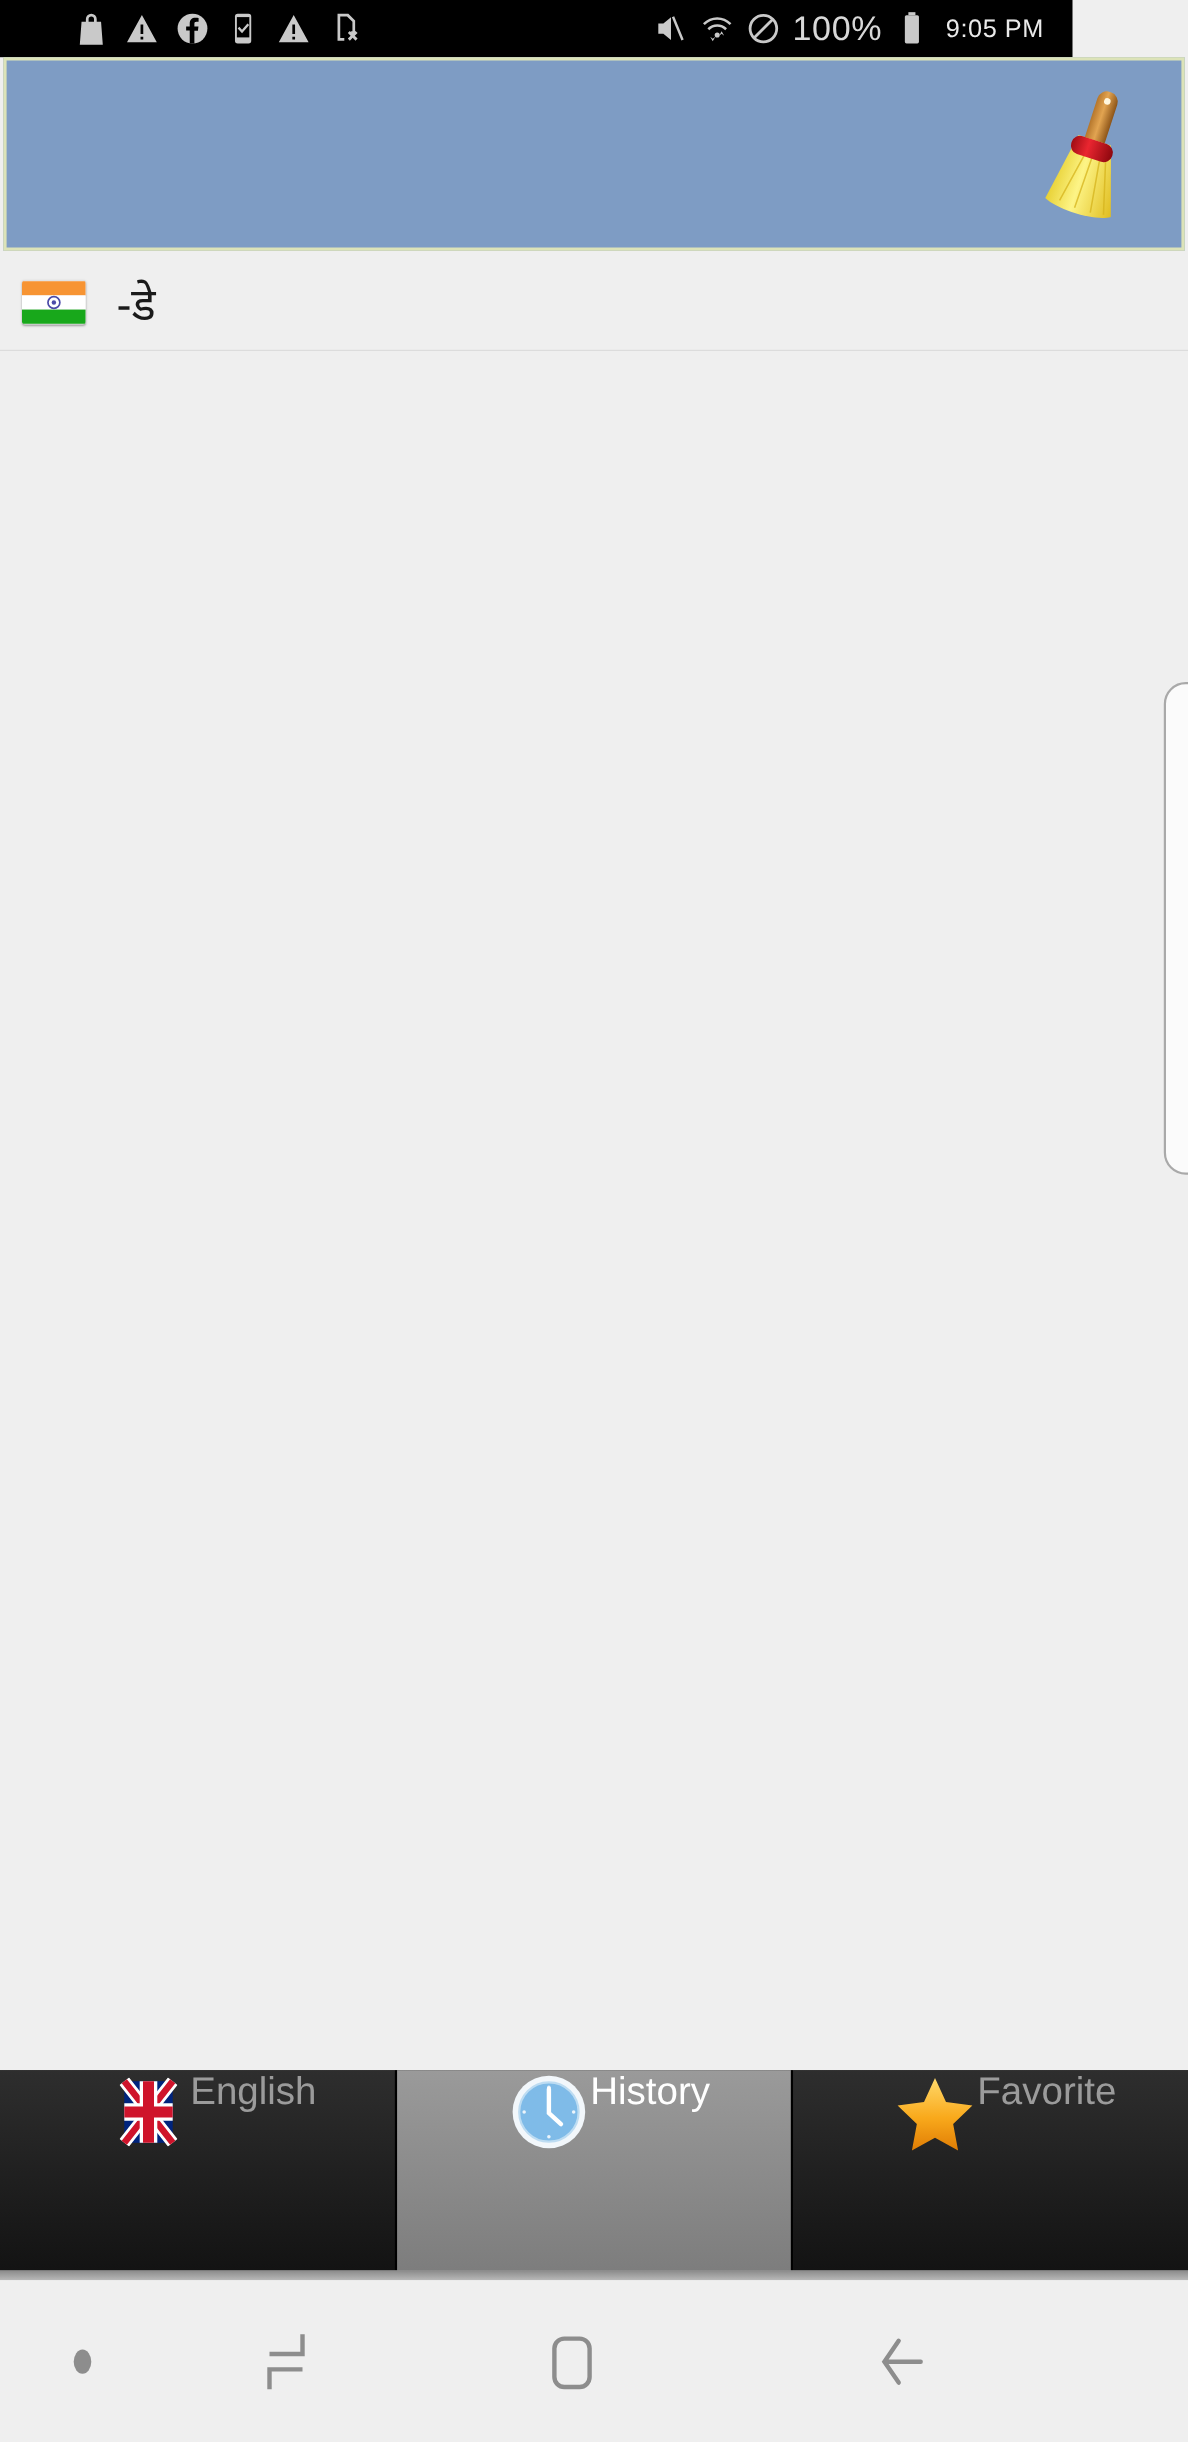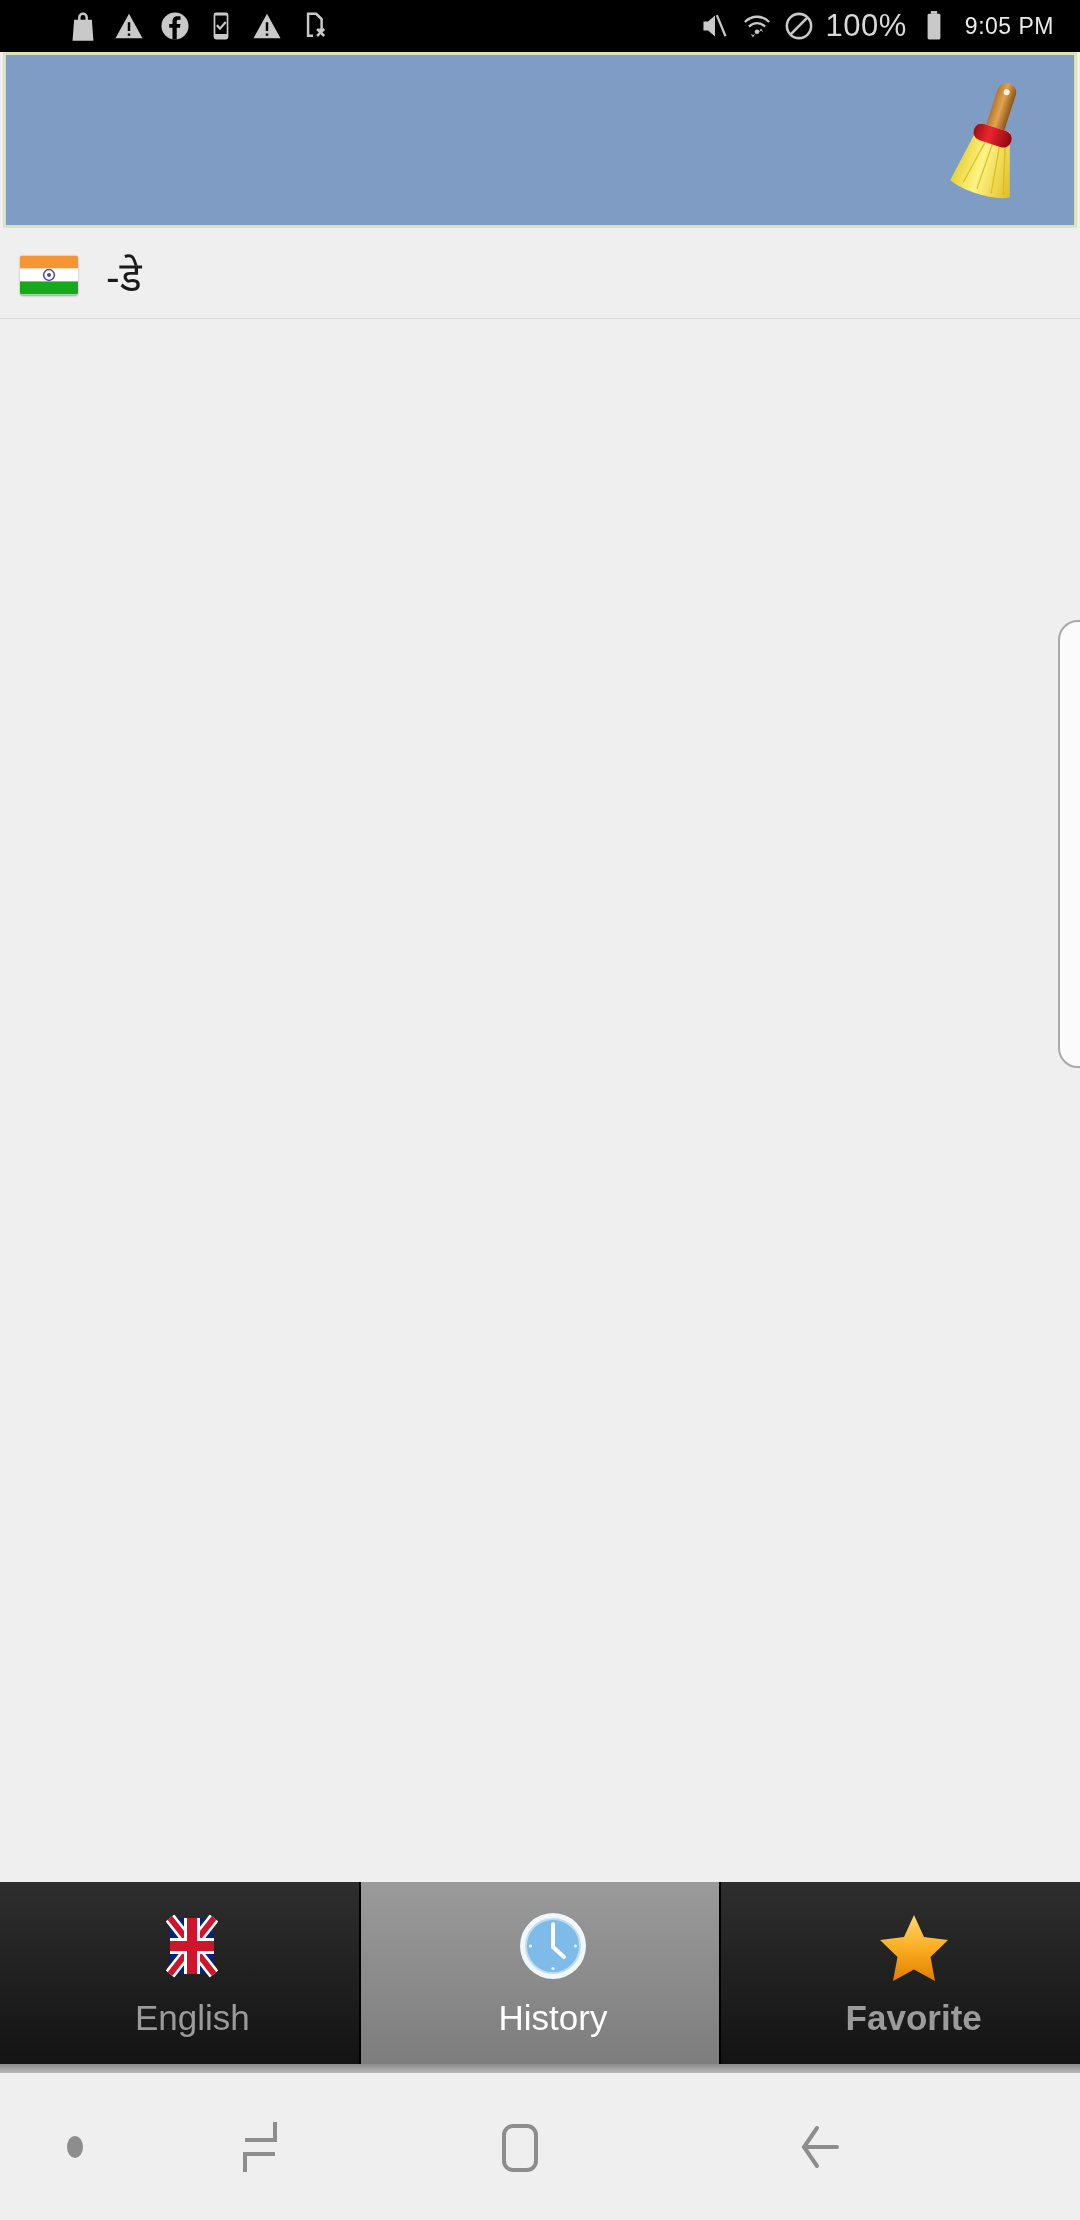--- a/index.html
+++ b/index.html
@@ -7,21 +7,21 @@
     width: 1080px; height: 2220px;
     background: #efefef;
     font-family: "Liberation Sans", sans-serif;
     overflow: hidden;
   }
   #screen { position: relative; width: 1080px; height: 2220px; background: #efefef; }
 
   
   .statusbar {
     position: absolute; top: 0; left: 0;
-    width: 1080px; height: 52px;
+    width: 975px; height: 52px;
     background: #000;
     display: flex; align-items: center;
   }
   .sb-left { display: flex; align-items: center; gap: 16px; padding-left: 68px; }
   .sb-right { display: flex; align-items: center; gap: 12px; margin-left: auto; padding-right: 26px; }
   .sb-ico { width: 30px; height: 32px; display: block; }
   .sb-text {
     color: #d8d8d8; font-size: 31px; letter-spacing: 0.5px;
     font-family: "Liberation Sans", sans-serif; line-height: 52px;
   }
@@ -79,27 +79,27 @@
   
   .tabbar {
     position: absolute; left: 0; top: 1882px;
     width: 1080px; height: 182px;
     display: flex;
     background: #1c1c1c;
   }
   .tab {
     position: relative;
     flex: 1 1 0;
-    display: flex; flex-direction: column;
-    align-items: center; justify-content: center;
+    display: flex; flex-direction: row;
+    align-items: flex-start; justify-content: center;
     background: linear-gradient(#2e2e2e, #131313);
     border-right: 2px solid #000;
     padding-left: 26px;
   }
-  .tab:last-child { border-right: none; font-weight: bold; }
+  .tab:last-child { border-right: none; }
   .tab.active {
     background: linear-gradient(#9a9a9a, #7d7d7d);
   }
   .tab .tabicon {
     width: 76px; height: 76px;
     margin-bottom: 14px;
     display: block;
   }
   .tab .tablabel {
     font-size: 35px;

